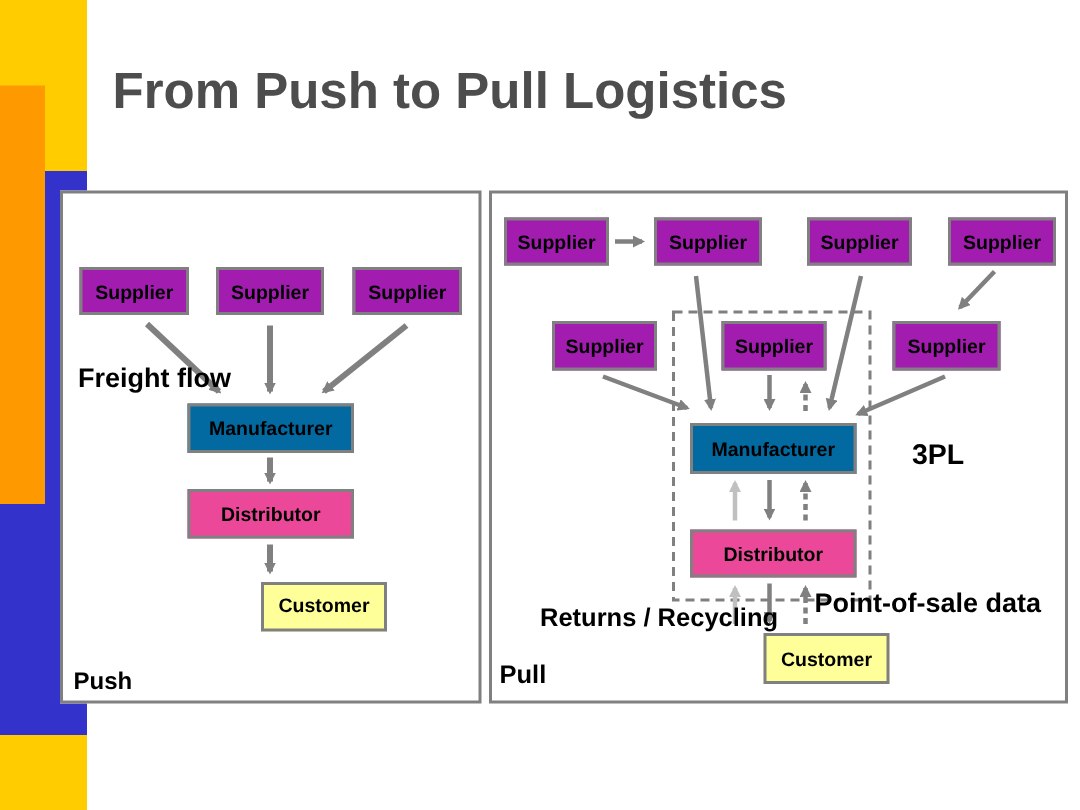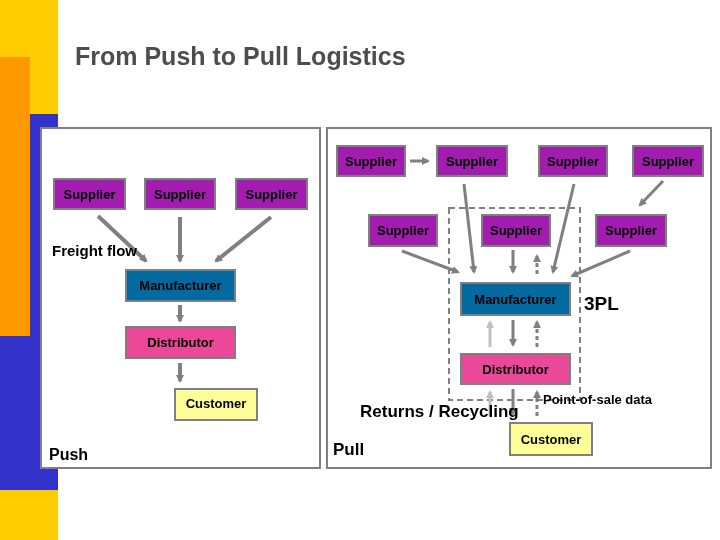--- a/index.html
+++ b/index.html
@@ -1,19 +1,19 @@
 <!DOCTYPE html>
 <html><head>
 <meta charset="utf-8">
 <style>
   html, body { margin: 0; padding: 0; }
   body { width: 720px; height: 540px; position: relative; background: #ffffff; overflow: hidden;
          font-family: "Liberation Sans", sans-serif; }
   .deco { position: absolute; }
-  .title { position: absolute; left: 75px; top: 42px; font-size: 25px; font-weight: bold; color: #4d4d4d; }
+  .title { position: absolute; left: 75px; top: 42px; font-size: 34px; font-weight: bold; color: #4d4d4d; }
   .panel { position: absolute; background: #fff; border: 2px solid #808080; box-sizing: border-box; }
   .box { position: absolute; box-sizing: border-box; border: 2px solid #808080; display: flex;
          align-items: center; justify-content: center; font-weight: bold; font-size: 13px; color: #000; }
   .sup { background: #a21caf; }
   .mfr { background: #0369a1; text-align: right; }
   .dst { background: #ec4899; }
   .cus { background: #ffff99; margin-left: 35px; }
   .lbl { position: absolute; font-weight: bold; color: #000; white-space: nowrap; }
   svg.arrows { position: absolute; left: 0; top: 0; }
 </style>
@@ -62,32 +62,32 @@
   <line x1="513" y1="320" x2="513" y2="345" stroke="#808080" stroke-width="3" marker-end="url(#ah)"></line>
   <line x1="537" y1="347" x2="537" y2="322" stroke="#808080" stroke-width="3" stroke-dasharray="4,3" marker-end="url(#ah)"></line>
   <line x1="490" y1="416" x2="490" y2="392" stroke="#c0c0c0" stroke-width="3" marker-end="url(#ahl)"></line>
   <line x1="513" y1="389" x2="513" y2="414" stroke="#808080" stroke-width="3" marker-end="url(#ah)"></line>
   <line x1="537" y1="416" x2="537" y2="392" stroke="#808080" stroke-width="3" stroke-dasharray="4,3" marker-end="url(#ah)"></line>
 </svg>
 
 <div class="box sup" style="left:53px;top:178px;width:73px;height:32px;">Supplier</div>
 <div class="box sup" style="left:144px;top:178px;width:72px;height:32px;">Supplier</div>
 <div class="box sup" style="left:235px;top:178px;width:73px;height:32px;">Supplier</div>
-<div class="lbl" style="left:52px;top:242px;font-size:15px;">Freight flow</div>
+<div class="lbl" style="left:52px;top:242px;font-size:18px;">Freight flow</div>
 <div class="box mfr" style="left:125px;top:269px;width:111px;height:33px;">Manufacturer</div>
 <div class="box dst" style="left:125px;top:326px;width:111px;height:33px;">Distributor</div>
 <div class="box cus" style="left:139px;top:388px;width:84px;height:33px;align-items:flex-start;padding-top:6px;">Customer</div>
 <div class="lbl" style="left:49px;top:446px;font-size:16px;">Push</div>
 
 <div class="box sup" style="left:336px;top:145px;width:70px;height:32px;">Supplier</div>
 <div class="box sup" style="left:436px;top:145px;width:72px;height:32px;">Supplier</div>
 <div class="box sup" style="left:538px;top:145px;width:70px;height:32px;">Supplier</div>
 <div class="box sup" style="left:632px;top:145px;width:72px;height:32px;">Supplier</div>
 <div class="box sup" style="left:368px;top:214px;width:70px;height:33px;">Supplier</div>
 <div class="box sup" style="left:481px;top:214px;width:70px;height:33px;">Supplier</div>
 <div class="box sup" style="left:595px;top:214px;width:72px;height:33px;">Supplier</div>
 <div class="box mfr" style="left:460px;top:282px;width:111px;height:34px;">Manufacturer</div>
-<div class="lbl" style="left:584px;top:293px;font-size:19px;">3PL</div>
+<div class="lbl" style="left:608px;top:293px;font-size:19px;">3PL</div>
 <div class="box dst" style="left:460px;top:353px;width:111px;height:32px;">Distributor</div>
 <div class="lbl" style="left:360px;top:402px;font-size:17px;">Returns / Recycling</div>
-<div class="lbl" style="left:543px;top:392px;font-size:13px;">Point-of-sale data</div>
+<div class="lbl" style="left:543px;top:392px;font-size:18px;">Point-of-sale data</div>
 <div class="box cus" style="left:474px;top:422px;width:84px;height:34px;">Customer</div>
 <div class="lbl" style="left:333px;top:440px;font-size:17px;">Pull</div>
 
 </body></html>

